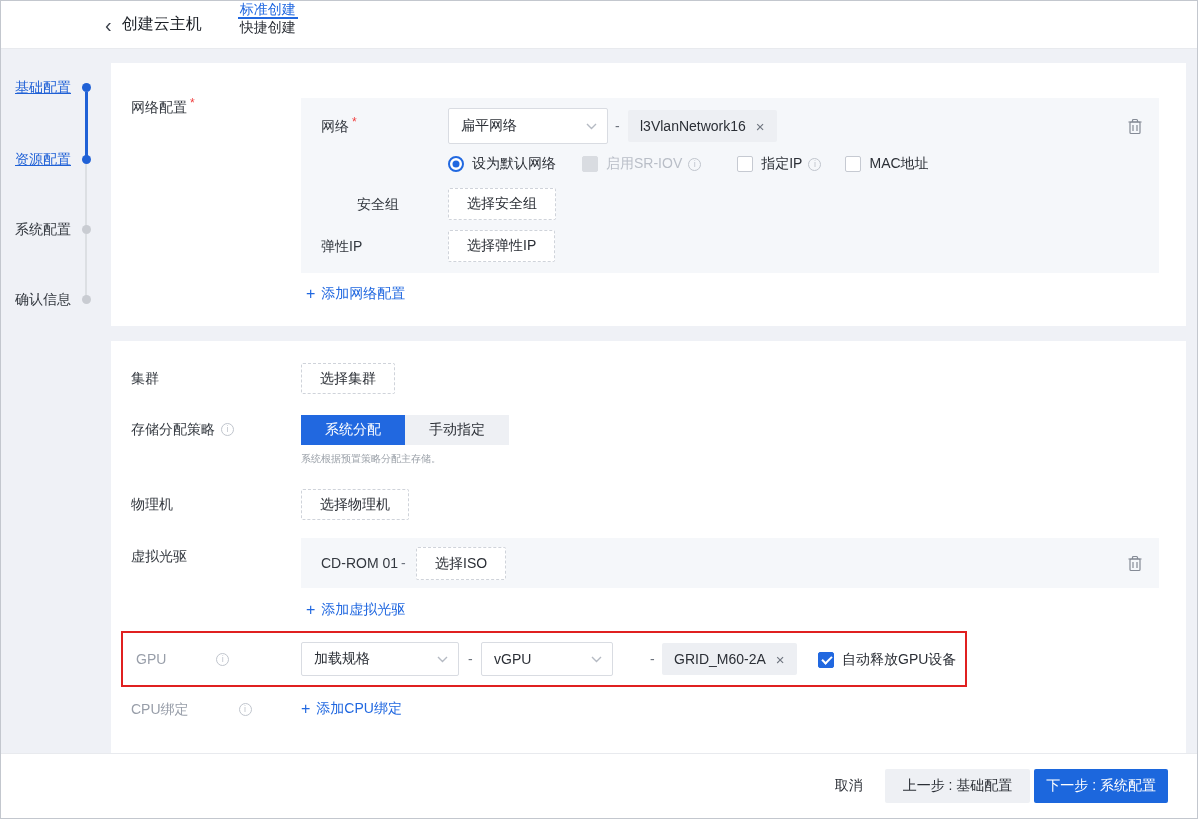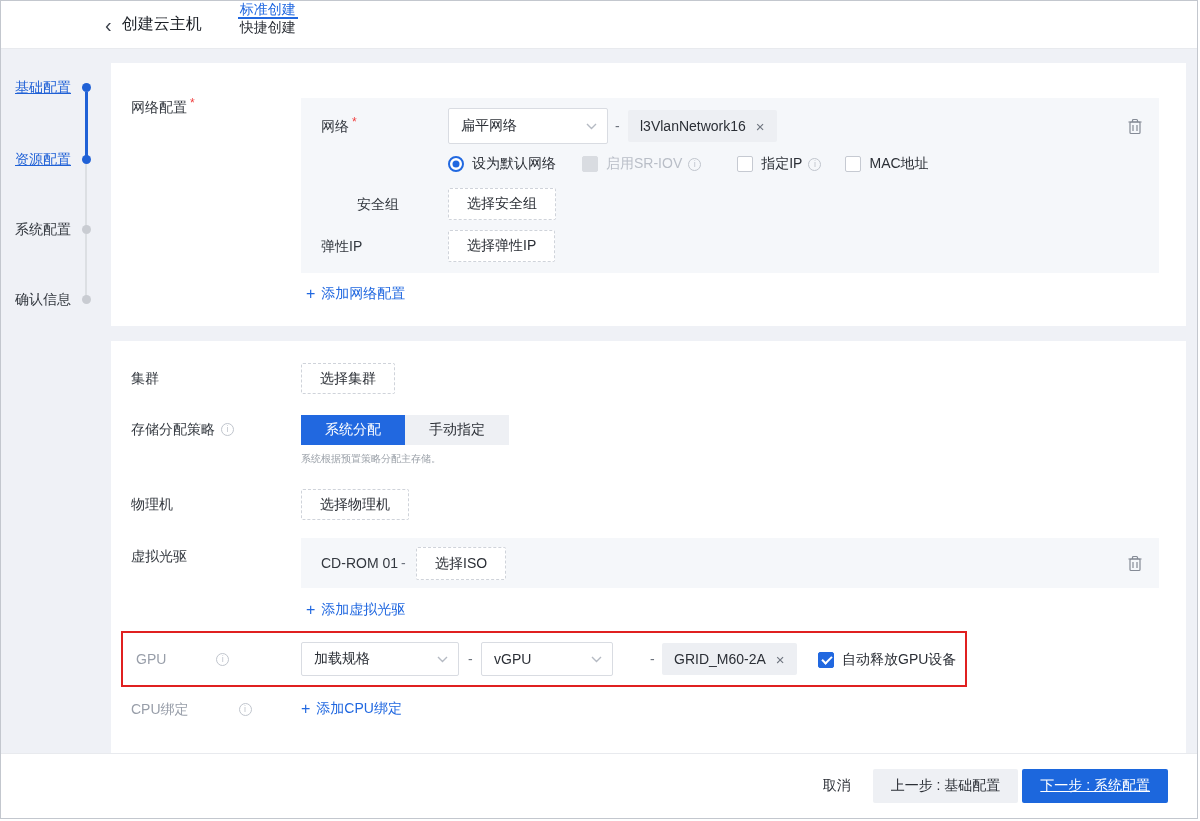--- a/index.html
+++ b/index.html
@@ -88,21 +88,21 @@
   .red-box { position: absolute; left: 10px; top: 290px; width: 846px; height: 56px; border: 2px solid #e02020; pointer-events: none; z-index: 3; }
   
   .footer {
     position: absolute; left: 0; right: 0; bottom: 0; height: 65px; background: #fff;
     border-top: 1px solid #e8eaee; display: flex; align-items: center; justify-content: flex-end;
     padding-right: 29px; z-index: 4;
   }
   .btn { height: 34px; border-radius: 2px; display: inline-flex; align-items: center; justify-content: center; cursor: pointer; white-space: nowrap; }
   .btn-text { padding: 0 10px; color: #2b2f36; margin-right: 12px; }
   .btn-gray { background: #eef0f4; color: #2b2f36; padding: 0 18px; margin-right: 4px; }
-  .btn-primary { background: #1c67dd; color: #fff; padding: 0 18px; text-decoration: underline; }
+  .btn-primary { background: #1c67dd; color: #fff; padding: 0 12px; }
   .chev { flex: 0 0 auto; }
 </style>
 </head>
 <body>
 
 <div class="page">
 
   <div class="header">
     <span class="back">‹</span>
     <span class="title">创建云主机</span>

